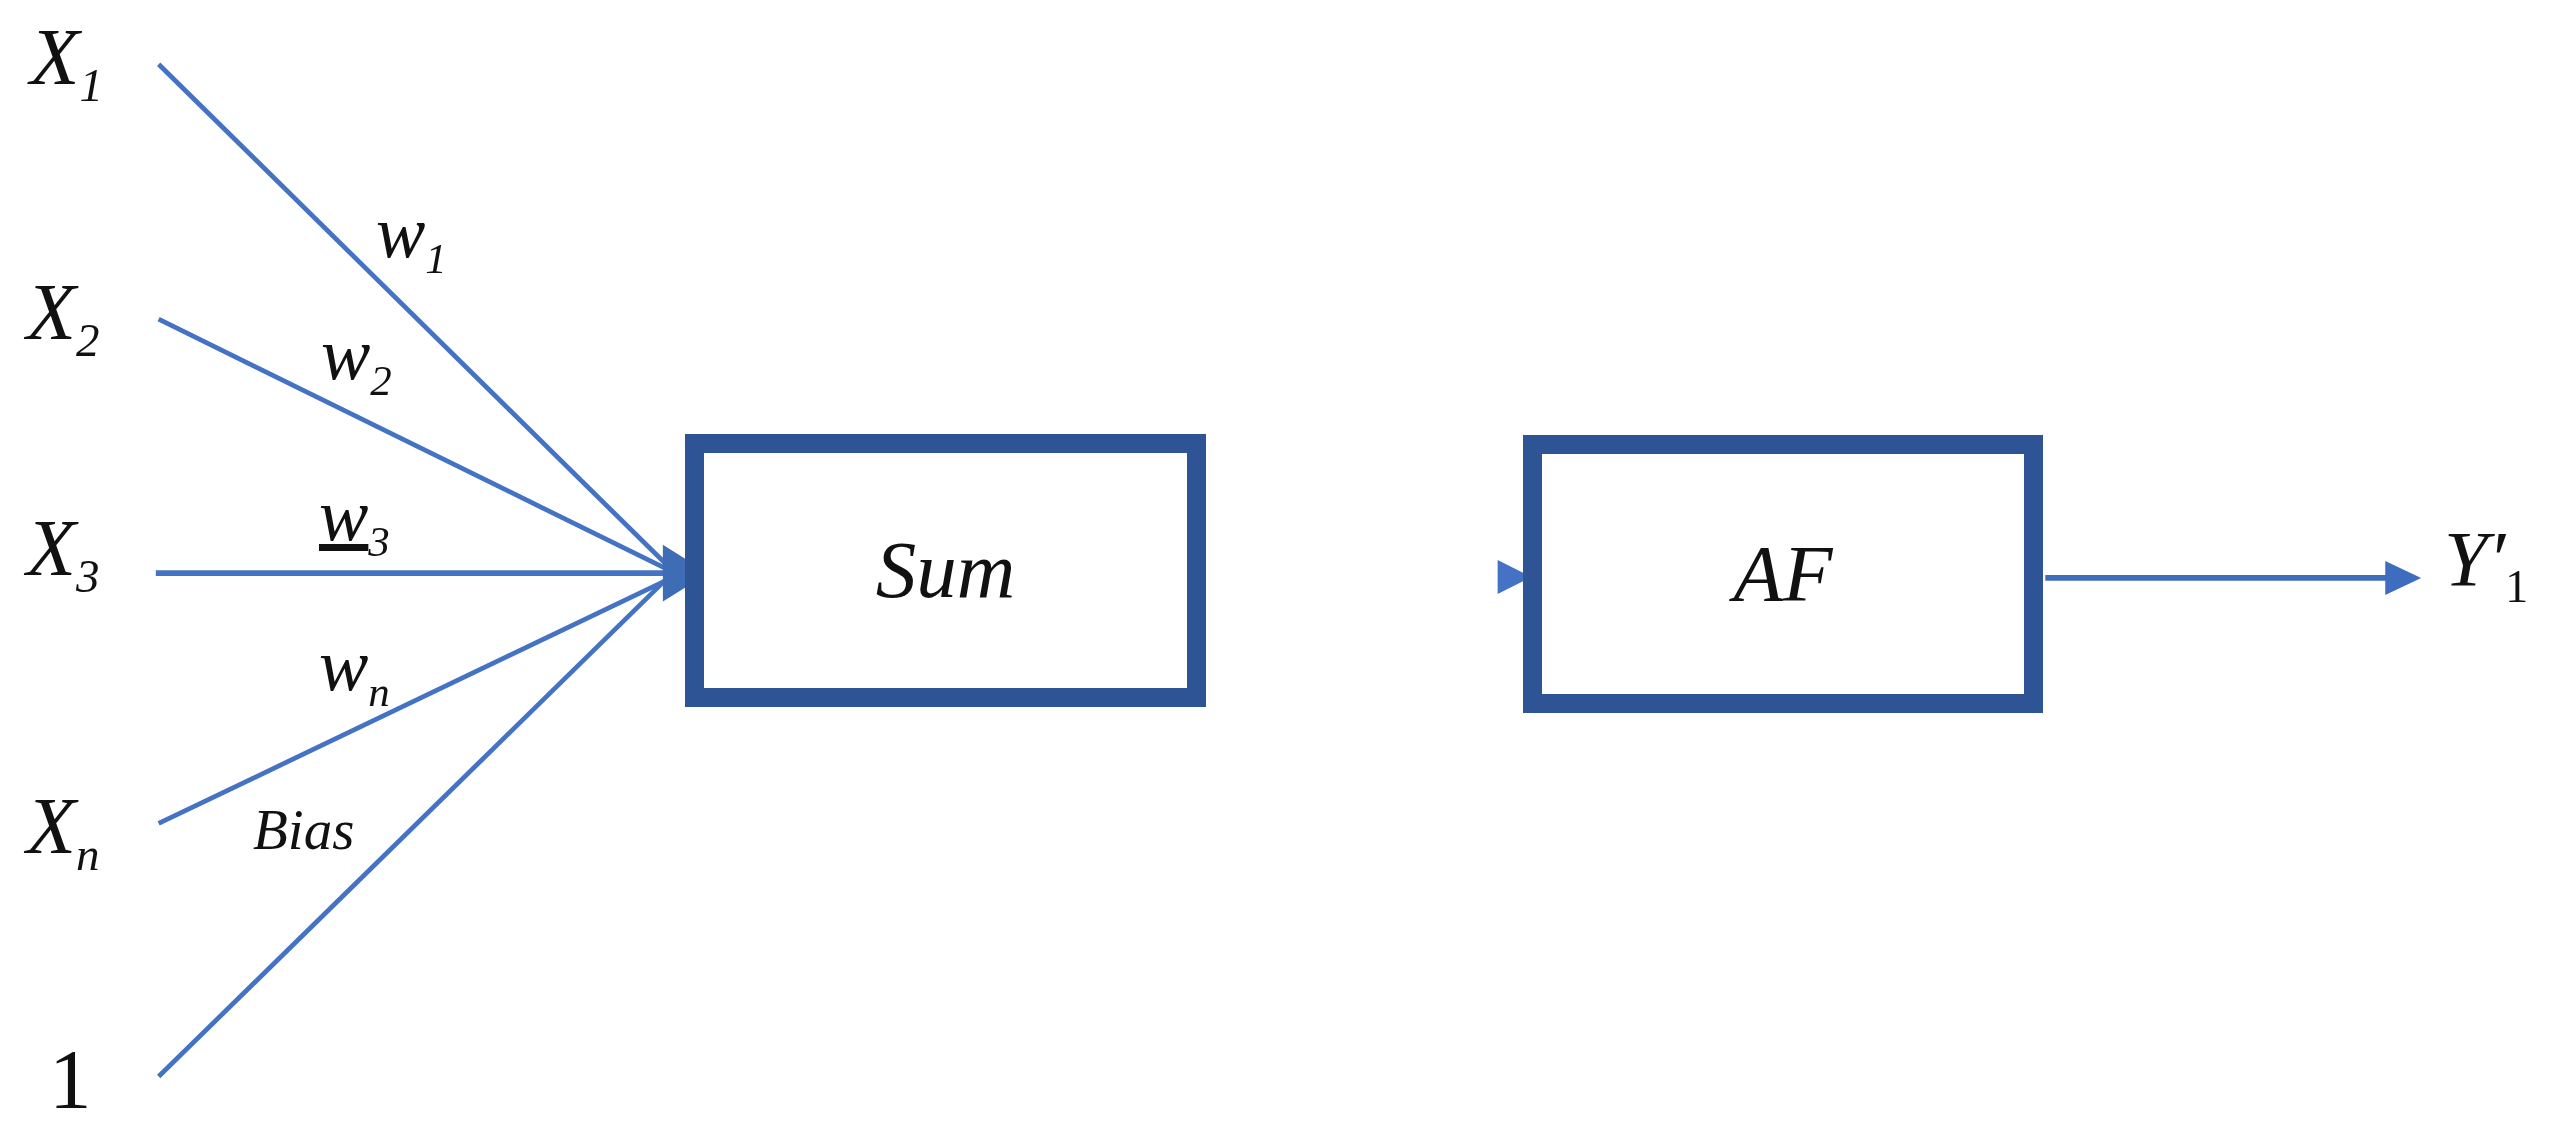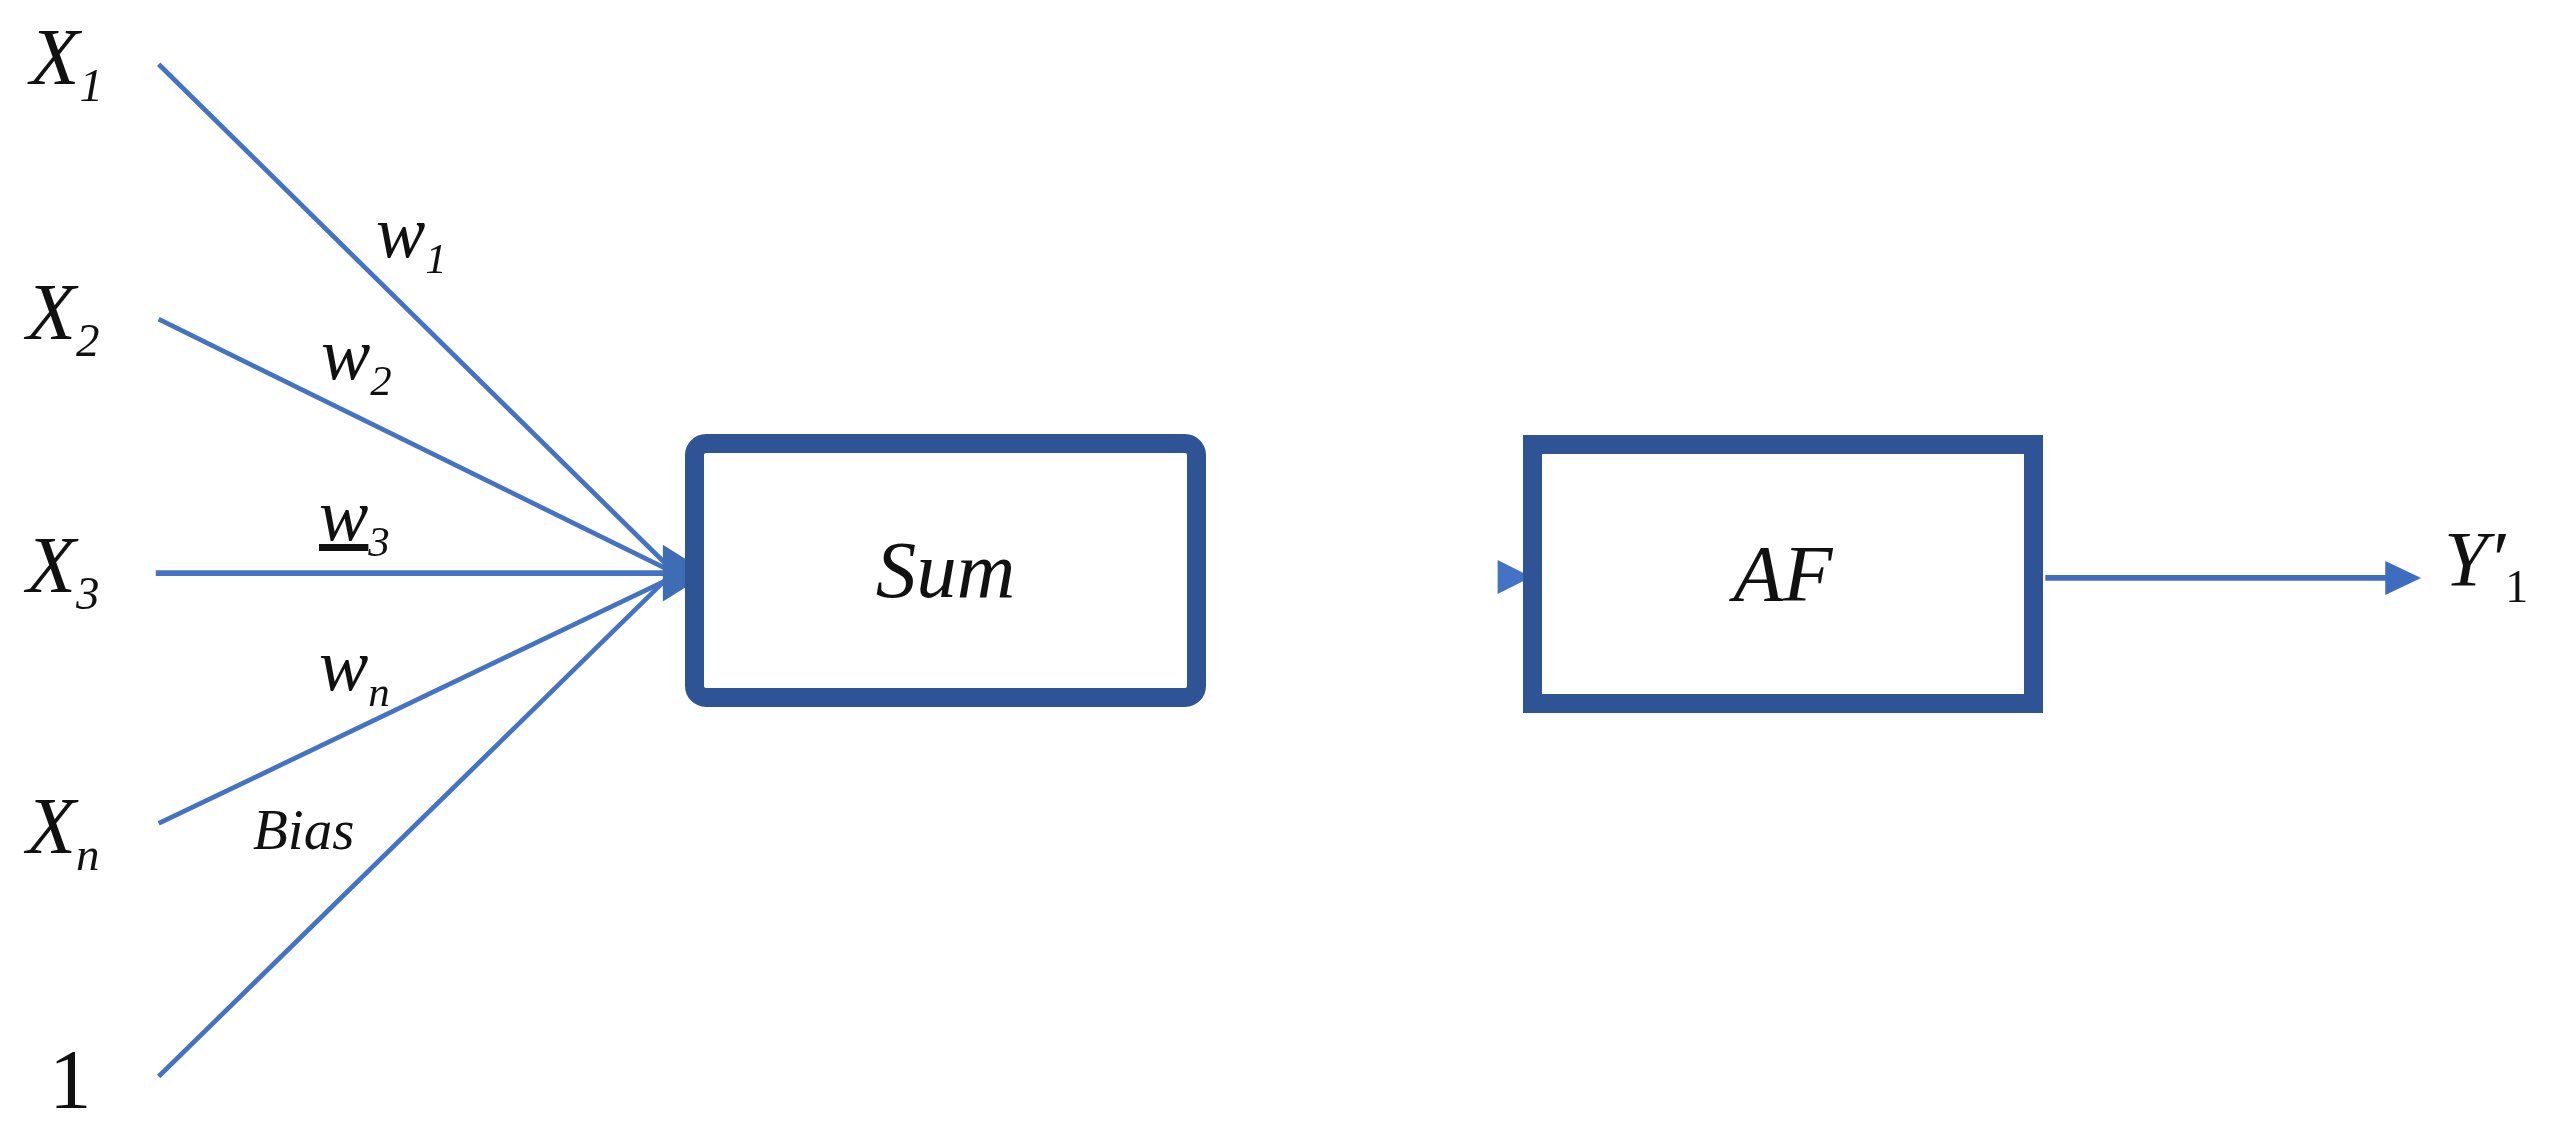--- a/index.html
+++ b/index.html
@@ -45,30 +45,30 @@
     display: flex;
     align-items: center;
     justify-content: center;
     font-family: "Liberation Serif", serif;
     font-style: italic;
     font-size: 81px;
     color: #111111;
   }
   .lbl-x1 { left: 30px;  top: 17px;   font-size: 81px; }
   .lbl-x2 { left: 26.4px;  top: 272px;  font-size: 81px; }
-  .lbl-x3 { left: 26.4px;  top: 525px;  font-size: 81px; }
+  .lbl-x3 { left: 26.4px;  top: 508px;  font-size: 81px; }
   .lbl-xn { left: 26.4px;  top: 786px;  font-size: 81px; }
   .lbl-one { left: 49px; top: 1037px; font-size: 85px; }
   .lbl-w1 { left: 376px; top: 195px;  font-size: 74px; }
   .lbl-w2 { left: 321px; top: 317px;  font-size: 74px; }
   .lbl-w3 { left: 319px; top: 478px;  font-size: 74px; text-decoration: underline; }
   .lbl-wn { left: 319px; top: 617px;  font-size: 74px; margin-top: 11px; }
   .lbl-bias { left: 253px; top: 801px; font-size: 57px; }
   .lbl-out { left: 2444px; top: 519px; font-size: 79px; text-align: center; }
-  .sum-box { left: 685px;  top: 434px; width: 521px; height: 273px; border-radius: 21px; }
+  .sum-box { left: 685px;  top: 434px; width: 521px; height: 273px; }
   .af-box  { left: 1523px; top: 435px; width: 520px; height: 278px; }
 </style>
 </head>
 <body>
 
 <div class="canvas">
 
   <svg class="wires" viewBox="0 0 2728 1203" xmlns="http://www.w3.org/2000/svg">
     <defs>
       <linearGradient id="cgrad" x1="0" y1="0" x2="1" y2="0">

